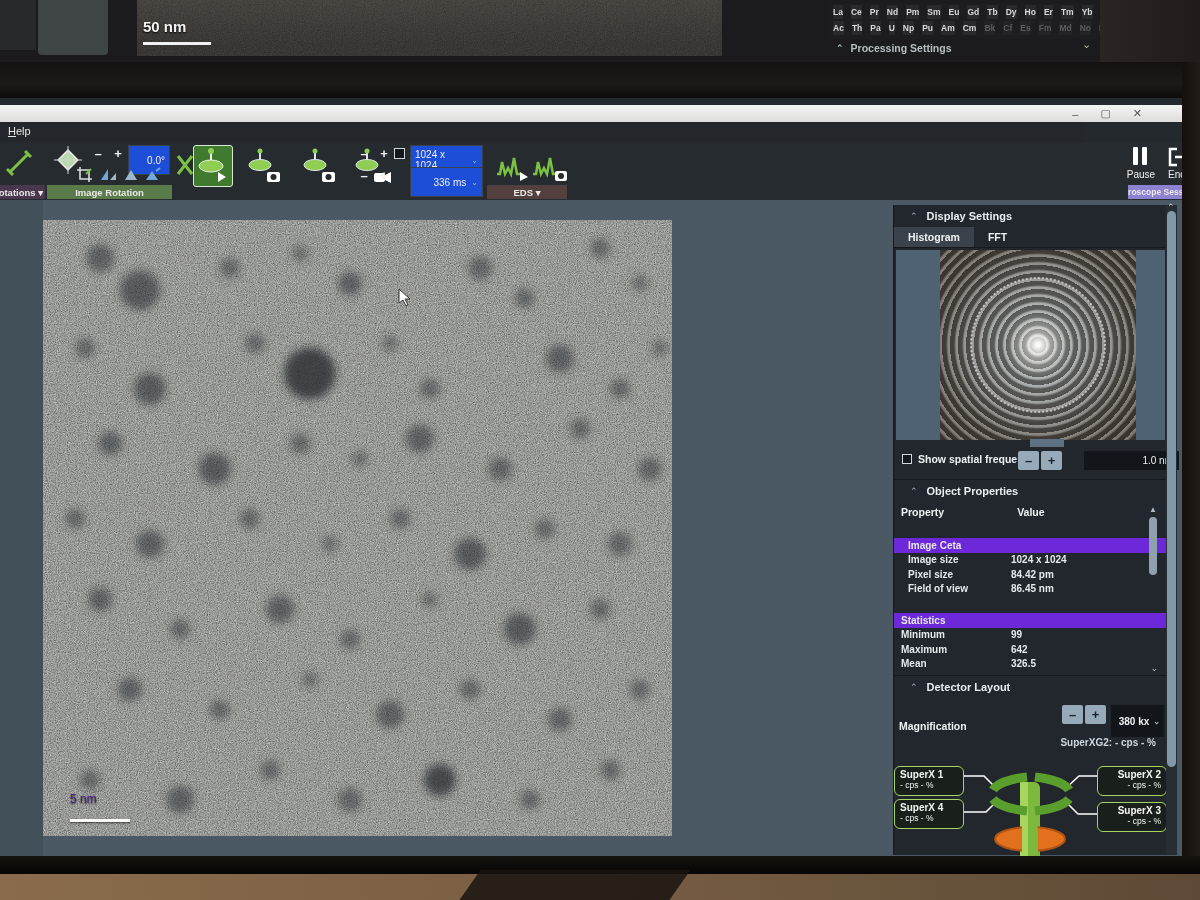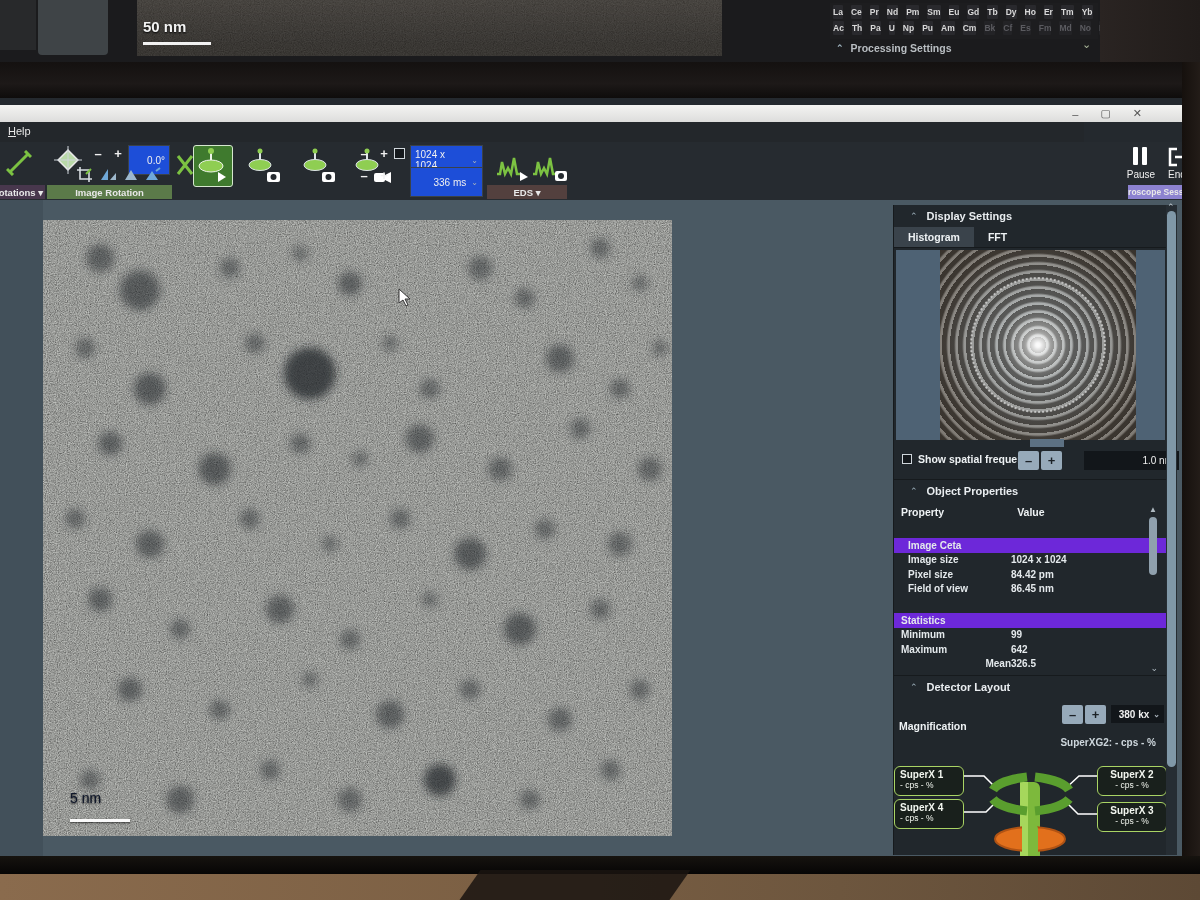--- a/index.html
+++ b/index.html
@@ -53,21 +53,21 @@
   .pause-bars div { width:5px; height:18px; background:#fff; border-radius:1px; }
   .tb-caption { position:absolute; color:#f0f0f0; font-size:10px; text-align:center; }
 
   
   .workspace { position:absolute; left:0; top:102px; width:1182px; height:656px; background:#4a5963; }
   .left-strip { position:absolute; left:0; top:0; width:43px; height:656px; background:#42505a; }
 
   
   .tem { position:absolute; left:43px; top:20px; width:629px; height:616px; background:#c6c8c4; overflow:hidden; }
   .tem .noise { position:absolute; inset:0; mix-blend-mode:multiply; opacity:.95; }
-  .tem .scale-label { position:absolute; left:27px; bottom:30px; color:#0f172a; font-size:14px; text-shadow:0 1px 2px rgba(0,0,0,.8); }
+  .tem .scale-label { position:absolute; left:27px; bottom:30px; color:#4c1d95; font-size:12px; text-shadow:0 1px 2px rgba(0,0,0,.8); }
   .tem .scale-line { position:absolute; left:27px; bottom:14px; width:60px; height:3px; background:#fafafa; box-shadow:0 1px 2px rgba(0,0,0,.6); }
   .cursor { position:absolute; left:355px; top:68px; }
 
   
   .panel { position:absolute; left:893px; top:5px; width:273px; height:650px; background:#21272c; border-left:1px solid #161a1d; }
   .sec-header { display:flex; align-items:center; color:#e9edf0; font-size:11px; font-weight:bold; padding:5px 0 4px 16px; }
   .sec-header .chev-up { color:#9fb3be; font-size:9px; margin-right:9px; font-weight:normal; }
   .tabs { display:flex; height:21px; border-bottom:1px solid #161a1d; margin-top:1px; }
   .tab { color:#eef2f4; font-size:10.5px; font-weight:bold; padding:4px 14px 0 14px; }
   .tab.active { background:#3a434b; }
@@ -95,28 +95,28 @@
   .op-row.group { background:#6d28d9;margin-top:17px; }
   .op-row .lab { width:117px; overflow:hidden; white-space:nowrap; }
   .op-row .val { overflow:hidden; white-space:nowrap; }
   .op-scroll { position:absolute; right:8px; top:2px; width:10px; height:130px; }
   .op-scroll .arr { color:#aeb9c1; font-size:8px; text-align:center; height:10px; }
   .op-thumb { width:8px; height:58px; margin:2px auto; background:#8fa0ad; border-radius:4px; }
 
   
   .mag-row { position:relative; height:24px; margin-top:7px; }
   .mag-label { position:absolute; left:5px; top:4px; color:#eef2f4; font-size:10.5px; font-weight:bold;margin-top:12px; }
-  .mag-dd { position:absolute; left:217px; top:1px; width:53px; height:18px; background:#12161a; color:#f0f0f0; font-size:10px; font-weight:bold; display:flex; align-items:center; justify-content:flex-end; padding-right:4px; }
+  .mag-dd { position:absolute; left:217px; top:1px; width:53px; height:32px; background:#12161a; color:#f0f0f0; font-size:10px; font-weight:bold; display:flex; align-items:center; justify-content:flex-end; padding-right:4px; }
   .mag-dd .chev { margin-left:4px; font-size:8px; color:#aab4bc; }
   .sxg2 { text-align:right; padding-right:10px; color:#ced7dd; font-size:10px; font-weight:bold; margin-top:9px; }
   .diagram { position:relative; height:145px; margin-top:6px; }
   .det-box { position:absolute; width:70px; height:30px; border:1.5px solid #a9d464; border-radius:6px; background:rgba(20,28,16,.55); color:#f2f6ef; padding:2px 5px; }
   .det-box .nm { font-size:10px; font-weight:bold; }
   .det-box .vl { font-size:8.5px; }
-  .det-box.right { text-align:center; }
+  .det-box.right { text-align:right; }
 
   
   .panel-scroll { position:absolute; left:1166px; top:5px; width:11px; height:650px; background:#262d33; }
   .panel-scroll .thumb { position:absolute; left:1px; top:6px; width:9px; height:556px; background:#8098a8; border-radius:5px; }
   .panel-scroll .arr-top { position:absolute; top:-3px; left:1px; color:#c2ccd3; font-size:9px; }
 
   
   .bezel-bottom { position:absolute; left:0; top:856px; width:1200px; height:18px; background:linear-gradient(180deg,#16130f,#060505); }
   .desk { position:absolute; left:0; top:874px; width:1200px; height:26px; background:linear-gradient(90deg,#8a6b4d 0%,#7c6044 40%,#6d563e 70%,#5d4935 100%); }
   .stand { position:absolute; left:470px; top:870px; width:210px; height:30px; background:#1a1410; transform:skewX(-35deg); opacity:.85; }
@@ -452,21 +452,21 @@
               </div>
               <div class="op-row">
                 <div class="lab" style="padding-left: 7px;">Minimum</div>
                 <div class="val">99</div>
               </div>
               <div class="op-row">
                 <div class="lab" style="padding-left: 7px;">Maximum</div>
                 <div class="val">642</div>
               </div>
               <div class="op-row">
-                <div class="lab" style="padding-left: 7px; text-align: right;">Mean</div>
+                <div class="lab" style="padding-left: 7px;">Mean</div>
                 <div class="val">326.5</div>
               </div>
             </div>
           <div class="op-scroll">
             <div class="arr">▲</div>
             <div class="op-thumb"></div>
           </div>
           <div class="arr" style="position:absolute;right:8px;bottom:-2px;color:#aeb9c1;font-size:9px">⌄</div>
         </div>
         <div class="divider"></div>

